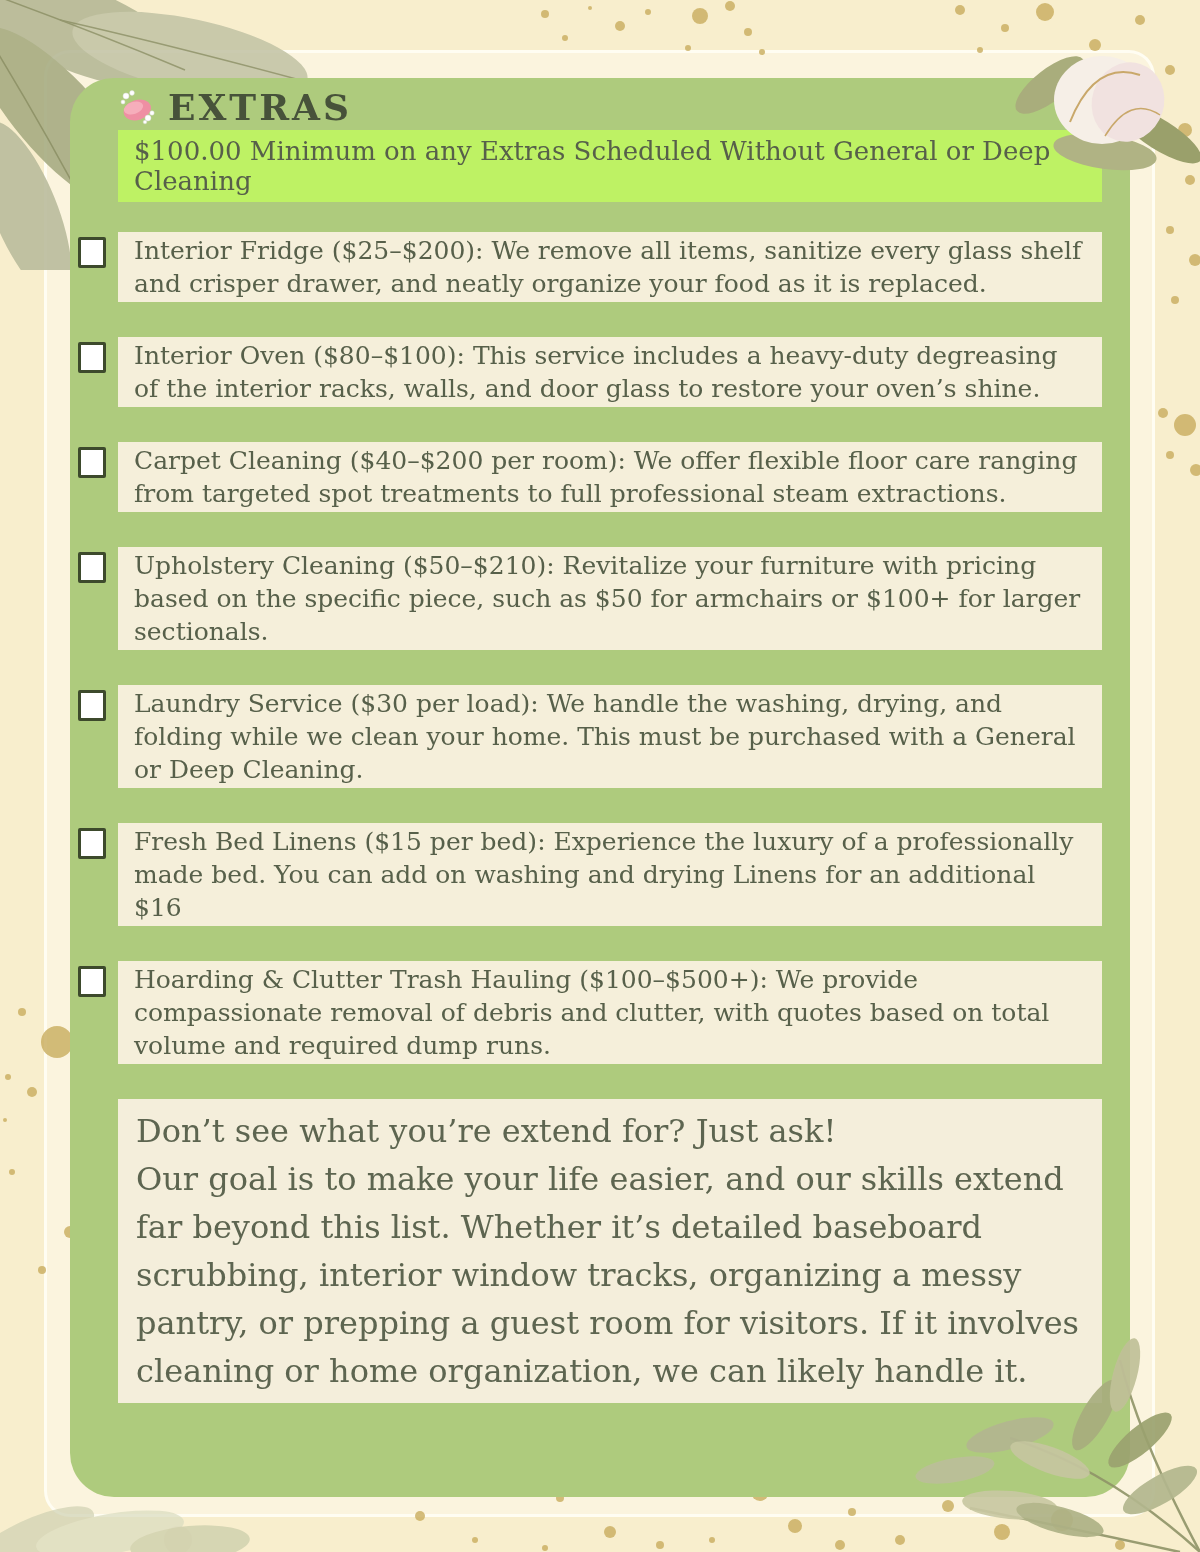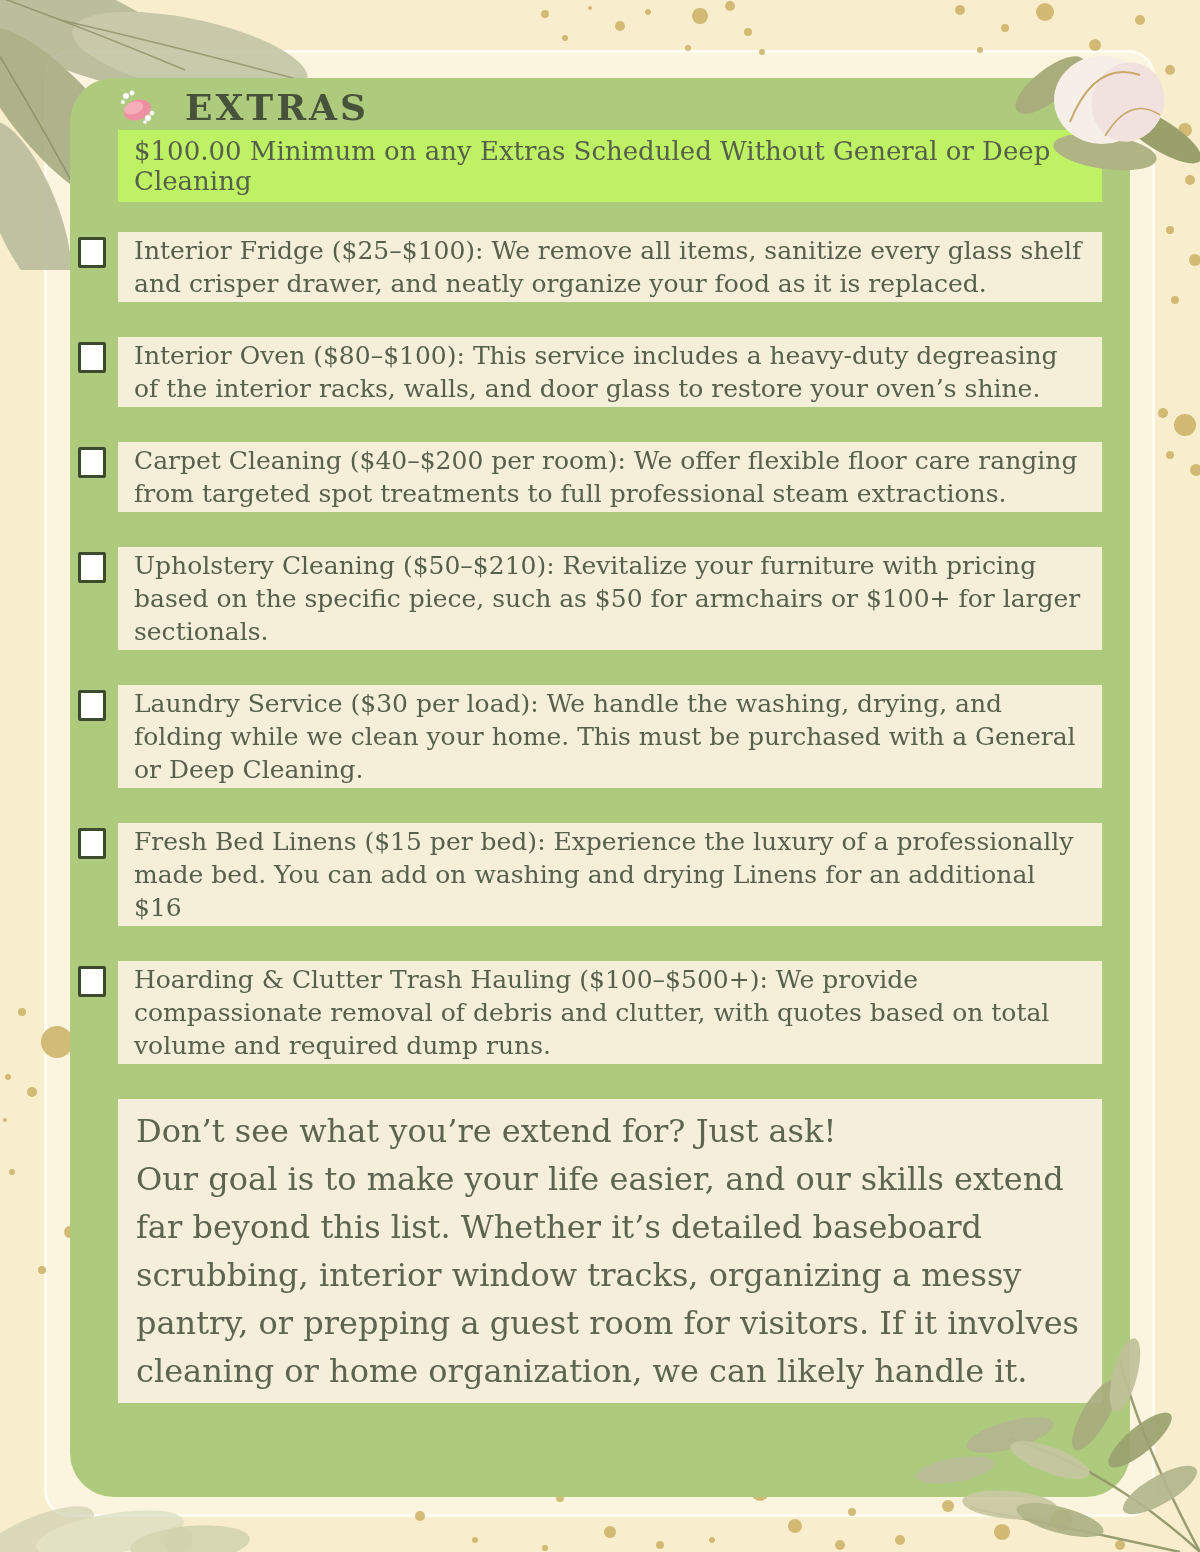--- a/index.html
+++ b/index.html
@@ -13,21 +13,21 @@
     position:absolute;left:44px;top:50px;width:1111px;height:1467px;
     background:#fbf4de;border:3px solid rgba(255,253,242,.95);
     border-radius:26px;box-sizing:border-box;z-index:1;
   }
   .panel{
     position:absolute;left:70px;top:78px;width:1060px;height:1419px;
     background:#aecb7d;border-radius:44px;box-sizing:border-box;
     padding:8px 28px 0 8px;z-index:4;
   }
   .panel-header{
-    display:flex;align-items:center;gap:29px;
+    display:flex;align-items:center;gap:12px;
     margin-left:40px;height:42px;margin-bottom:2px;
   }
   .soap{width:38px;height:38px;display:inline-block;}
   h1.title{
     margin:0;font-size:36px;font-weight:bold;color:#47523a;
     letter-spacing:3px;line-height:1;
   }
   .subtitle-box{
     margin-left:40px;background:#bef264;color:#57604a;
     font-size:26px;line-height:30px;padding:6px 16px;margin-bottom:30px;
@@ -169,21 +169,21 @@
       </svg>
     </span>
     <h1 class="title">EXTRAS</h1>
   </div>
 
   <div class="subtitle-box">$100.00 Minimum on any Extras Scheduled Without General or Deep Cleaning</div>
 
   <div id="items">
   <div class="item-row">
     <span class="checkbox" role="checkbox" aria-checked="false"></span>
-    <div class="item-box item-text">Interior Fridge ($25–$100): We remove all items, sanitize every glass shelf and crisper drawer, and neatly organize your food as it is replaced.</div>
+    <div class="item-box item-text">Interior Fridge ($25–$200): We remove all items, sanitize every glass shelf and crisper drawer, and neatly organize your food as it is replaced.</div>
   </div>
 
   <div class="item-row">
     <span class="checkbox" role="checkbox" aria-checked="false"></span>
     <div class="item-box item-text">Interior Oven ($80–$100): This service includes a heavy-duty degreasing of the interior racks, walls, and door glass to restore your oven’s shine.</div>
   </div>
 
 
   <div class="item-row">
     <span class="checkbox" role="checkbox" aria-checked="false"></span>

